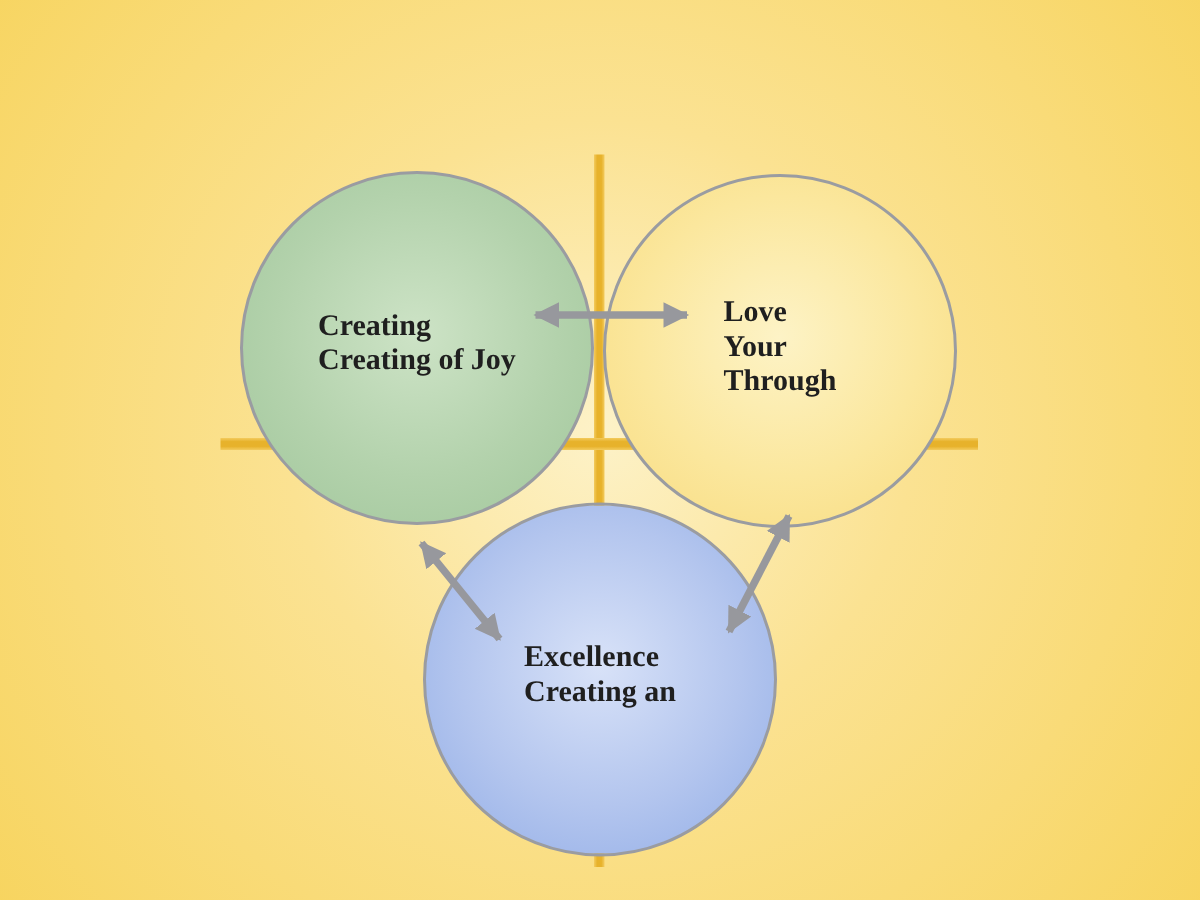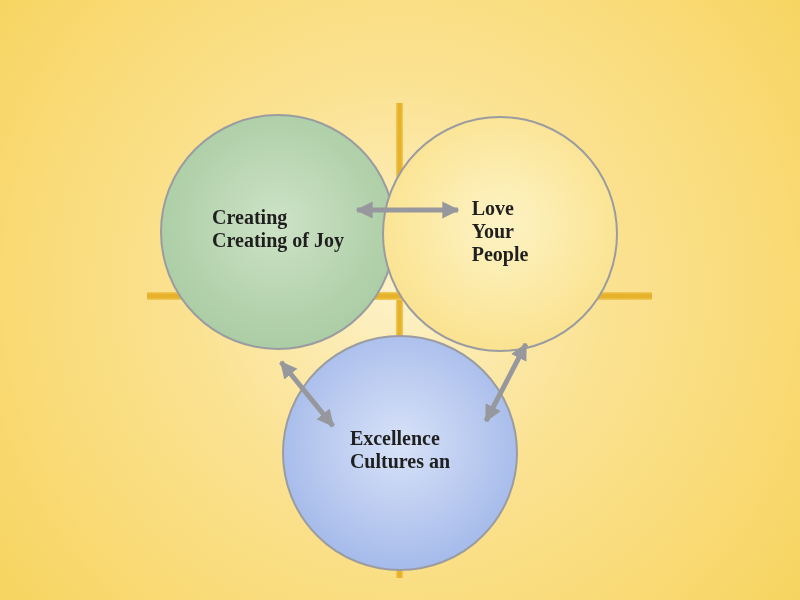--- a/index.html
+++ b/index.html
@@ -38,21 +38,21 @@
     display: flex;
     align-items: center;
     justify-content: center;
   }
   .circle-joy {
     left: 160px; top: 114px;
     background: radial-gradient(circle at 50% 46%,
                 var(--green-inner) 0%, var(--green-mid) 55%, var(--green-outer) 100%);
   }
   .circle-love {
-    left: 382px; top: 116px;
+    left: 402px; top: 116px;
     background: radial-gradient(circle at 50% 46%,
                 var(--yellow-inner) 0%, var(--yellow-mid) 55%, var(--yellow-outer) 100%);
   }
   .circle-excellence {
     left: 282px; top: 335px;
     background: radial-gradient(circle at 50% 46%,
                 var(--blue-inner) 0%, var(--blue-mid) 55%, var(--blue-outer) 100%);
   }
   .circle-label {
     text-align: left;
@@ -90,28 +90,28 @@
     <div class="circle-label">
       <div>Creating</div>
       <div>Creating of Joy</div>
     </div>
   </div>
 
   <div class="circle circle-love">
     <div class="circle-label">
       <div>Love</div>
       <div>Your</div>
-      <div>People</div>
+      <div>Through</div>
     </div>
   </div>
 
   <div class="circle circle-excellence">
     <div class="circle-label">
       <div>Excellence</div>
-      <div>Cultures an</div>
+      <div>Creating an</div>
     </div>
   </div>
 
   <svg class="arrows" width="800" height="600" viewBox="0 0 800 600">
     <defs>
       <marker id="ah" viewBox="0 0 4 4" markerWidth="3.8" markerHeight="3.8" refX="3.3" refY="2" orient="auto-start-reverse" markerUnits="strokeWidth">
         <path d="M0,0.2 L3.6,2 L0,3.8 Z"></path>
       </marker>
     </defs>
     <line x1="357" y1="210" x2="458" y2="210" marker-start="url(#ah)" marker-end="url(#ah)"></line>

